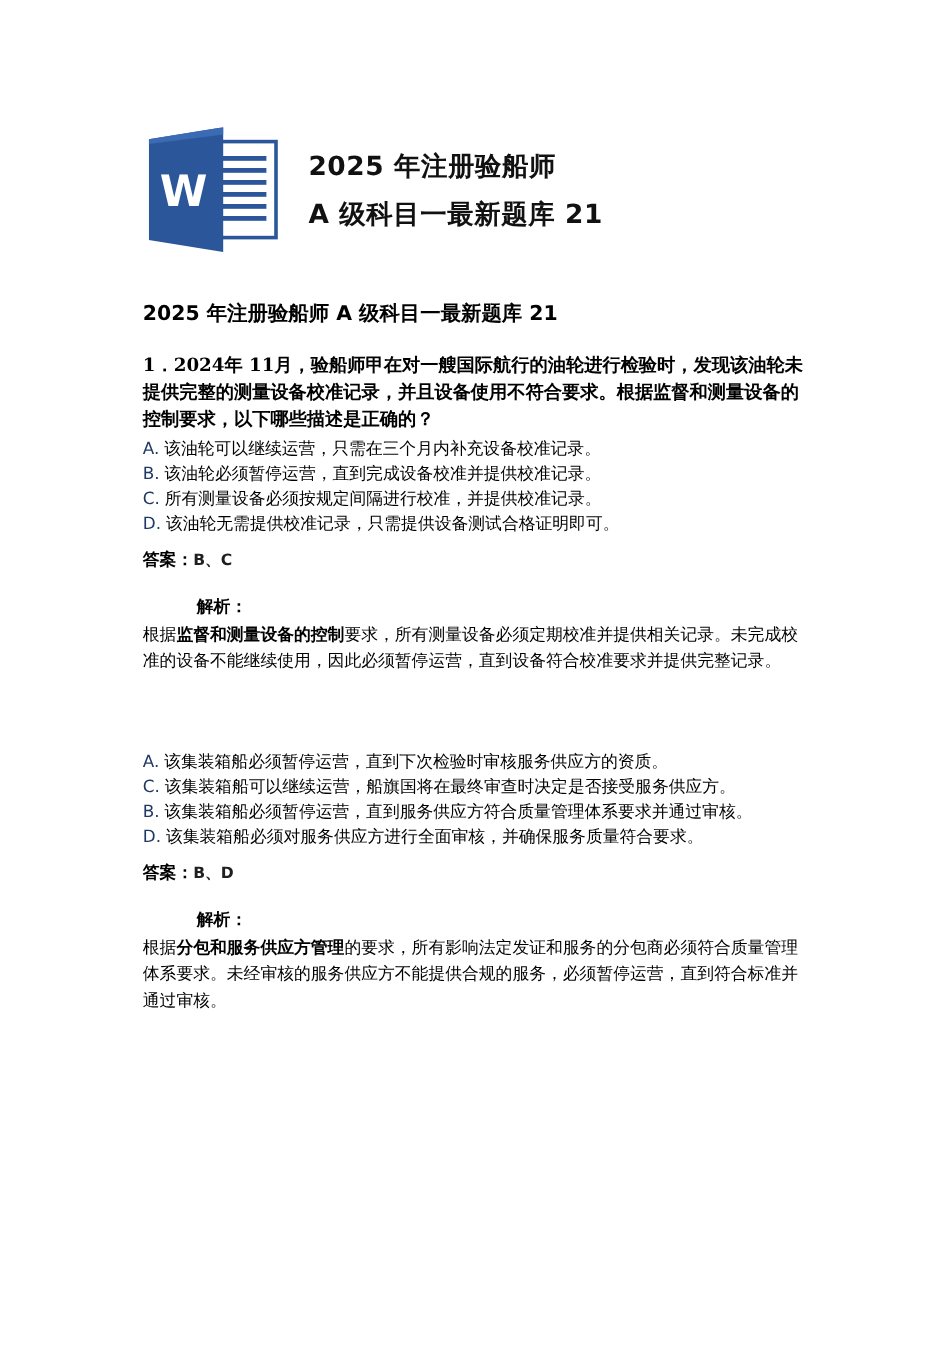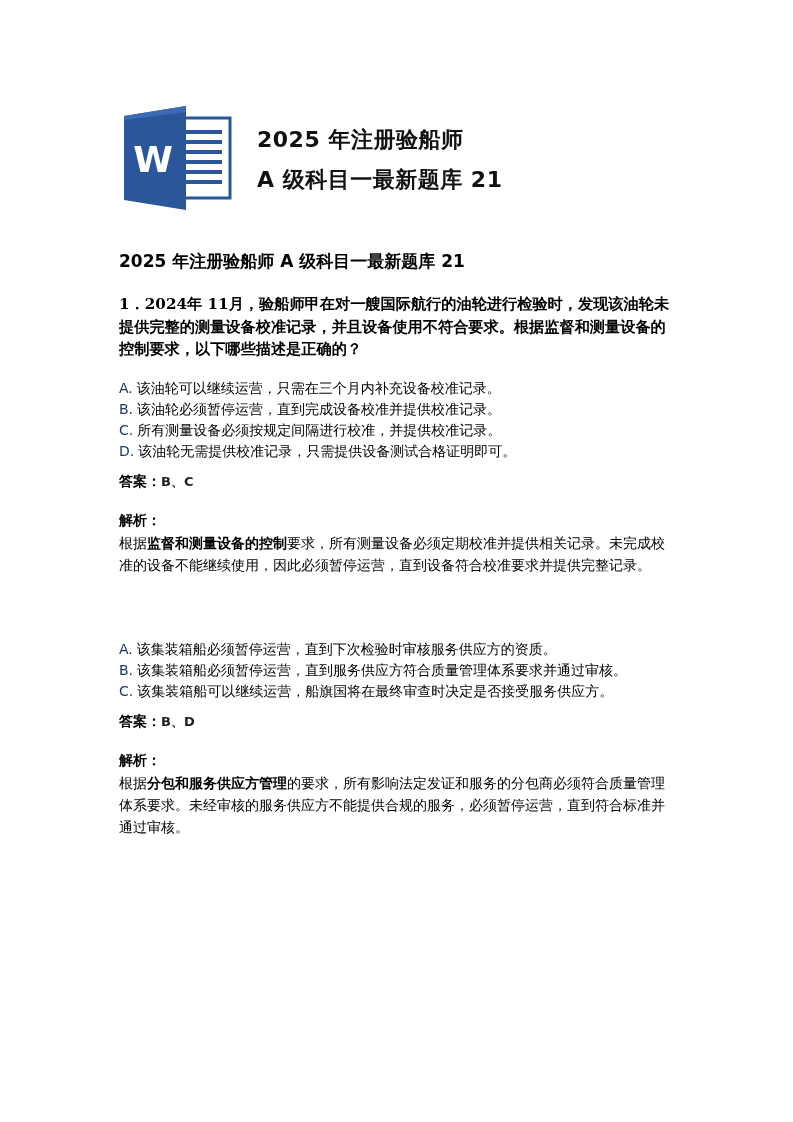--- a/index.html
+++ b/index.html
@@ -12,27 +12,27 @@
   .cover-title { position: absolute; left: 133px; top: 14px; font-weight: bold; font-size: 22px;
                  line-height: 40px; color: #111; letter-spacing: 0.5px; }
   .cover-title div { white-space: nowrap; }
 
   .doc-title { position: absolute; left: 119px; top: 250px; font-size: 17px; font-weight: bold;
                white-space: nowrap; color: #000; }
 
   .q-block { position: absolute; left: 119px; width: 560px; }
   .q-stem { font-family: "DejaVu Serif", "Liberation Serif", serif; font-weight: bold; font-size: 15.2px;
             line-height: 22.5px; margin: 0; }
-  .q-options { margin-top: 17px; }
+  .q-options { margin-top: 3px; }
   .q-option { font-size: 14px; line-height: 21px; white-space: nowrap; }
   .q-option.wrap { white-space: normal; }
   .opt-letter { color: #1f3864; margin-right: 4px; }
   .answer { margin-top: 9px; font-size: 14px; font-weight: bold; line-height: 20px; }
   .answer .ans-val { color: #1f1f1f; font-size: 13px; }
-  .analysis-label { margin-top: 18px; font-size: 14px; font-weight: bold; line-height: 20px; }
+  .analysis-label { margin-top: 18px; font-size: 14px; font-weight: bold; line-height: 20px; margin-left: 45px; }
   .analysis-text { font-size: 14px; line-height: 22px; margin: 2px 14px 0 0; }
   .analysis-text b { font-weight: bold; }
 </style>
 </head>
 <body>
 
 <div class="page">
 
   <div class="cover">
     <svg class="word-icon" viewBox="0 0 110 104">
@@ -66,21 +66,22 @@
       <div class="q-option"><span class="opt-letter">D.</span><span>该油轮无需提供校准记录，只需提供设备测试合格证明即可。</span></div>
     </div>
     <div class="answer"><span>答案：</span><span class="ans-val">B、C</span></div>
     <div class="analysis-label">解析：</div>
     <p class="analysis-text"><span>根据</span><b>监督和测量设备的控制</b><span>要求，所有测量设备必须定期校准并提供相关记录。未完成校准的设备不能继续使用，因此必须暂停运营，直到设备符合校准要求并提供完整记录。</span></p>
   </div>
 
   <div class="q-block" style="top:622px;">
     <div class="q-options">
       <div class="q-option"><span class="opt-letter">A.</span><span>该集装箱船必须暂停运营，直到下次检验时审核服务供应方的资质。</span></div>
+      <div class="q-option"><span class="opt-letter">C.</span><span>该集装箱船可以继续运营，船旗国将在最终审查时决定是否接受服务供应方。</span></div>
       <div class="q-option wrap"><span class="opt-letter">B.</span><span>该集装箱船必须暂停运营，直到服务供应方符合质量管理体系要求并通过审核。</span></div>
-      <div class="q-option"><span class="opt-letter">C.</span><span>该集装箱船可以继续运营，船旗国将在最终审查时决定是否接受服务供应方。</span></div>
+      <div class="q-option"><span class="opt-letter">D.</span><span>该集装箱船必须对服务供应方进行全面审核，并确保服务质量符合要求。</span></div>
     </div>
     <div class="answer"><span>答案：</span><span class="ans-val">B、D</span></div>
     <div class="analysis-label">解析：</div>
     <p class="analysis-text"><span>根据</span><b>分包和服务供应方管理</b><span>的要求，所有影响法定发证和服务的分包商必须符合质量管理体系要求。未经审核的服务供应方不能提供合规的服务，必须暂停运营，直到符合标准并通过审核。</span></p>
   </div>
 
 </div>
 
 </body></html>

